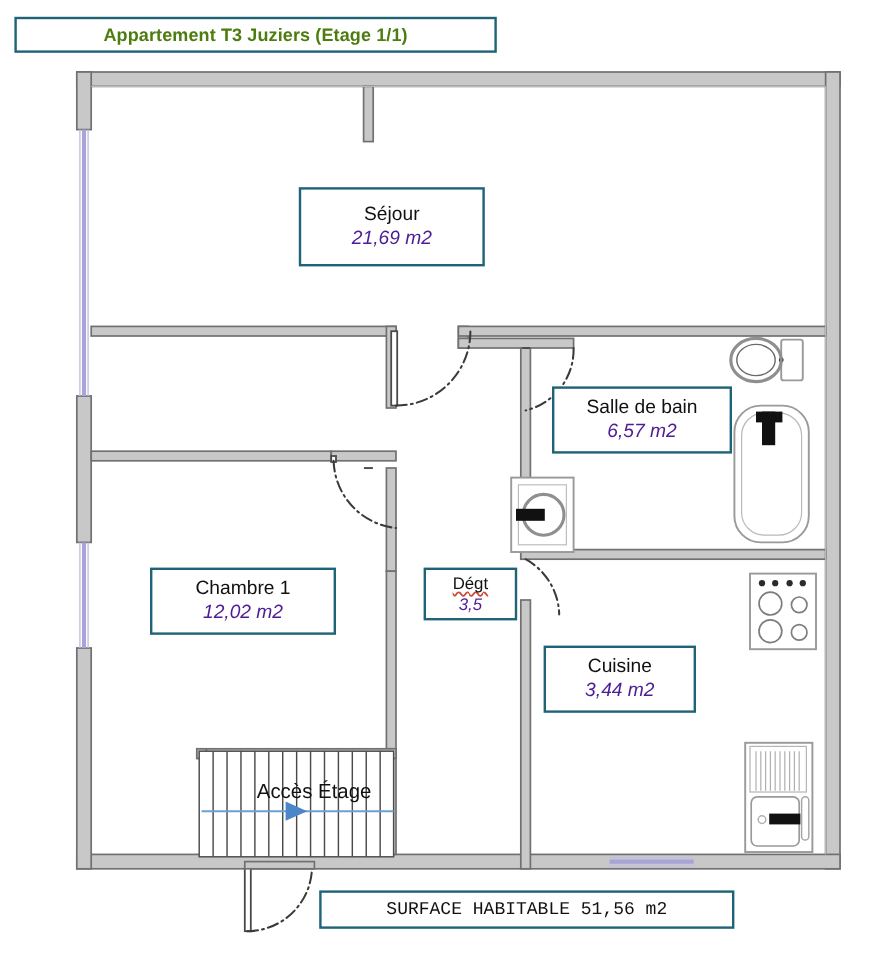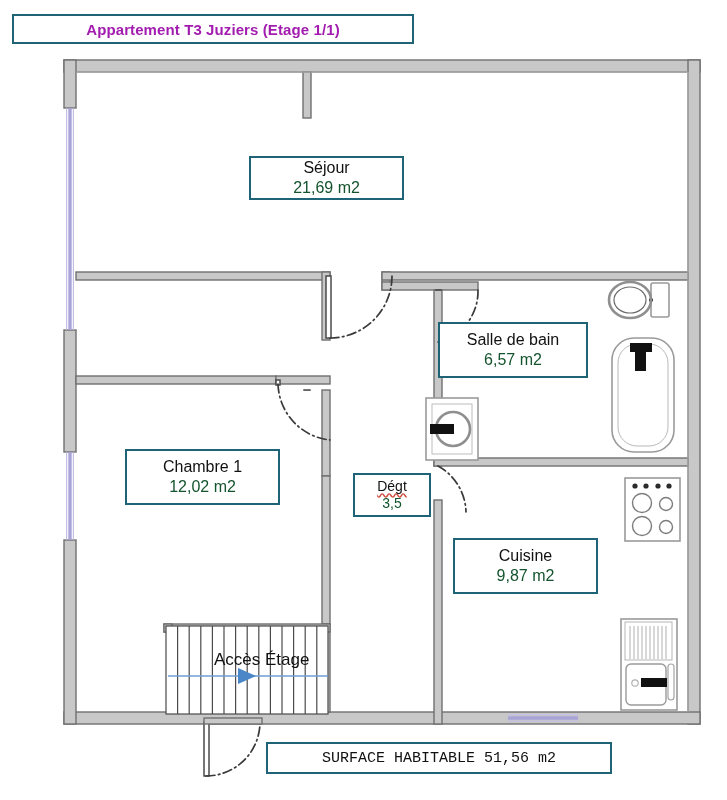--- a/index.html
+++ b/index.html
@@ -25,21 +25,21 @@
     border: 2px solid #1f6377;
     background: #ffffff;
     display: flex;
     align-items: center;
     justify-content: center;
     box-sizing: border-box;
   }
   .title-box span {
     font-size: 15px;
     font-weight: bold;
-    color: #a21caf;
+    color: #4d7c0f;
     letter-spacing: 0.1px;
   }
 
   
   .surface-box {
     position: absolute;
     left: 266px;
     top: 742px;
     width: 346px;
     height: 32px;
@@ -78,21 +78,22 @@
     justify-content: center;
     z-index: 30;
     line-height: 1.25;
   }
   .room-label .rl-name {
     font-size: 16px;
     color: #111;
   }
   .room-label .rl-area {
     font-size: 16px;
-    color: #14532d;
+    color: #4c1d95;
+    font-style: italic;
   }
   .room-label.small .rl-name,
   .room-label.small .rl-area {
     font-size: 14px;
   }
   .room-label .rl-name.misspell {
     text-decoration: underline wavy #d04a3a;
     text-decoration-skip-ink: none;
     text-underline-offset: 2px;
   }
@@ -305,40 +306,40 @@
 
   <g>
     <line class="thin" x1="76" y1="72" x2="688" y2="72"></line>
     <line class="thin" x1="688" y1="72" x2="688" y2="712"></line>
   </g>
 
 </svg>
 
 <div class="stairs-label" style="left:214px; top:650px;">Accès Étage</div>
 
-<div class="room-label" style="left:249px; top:156px; width:155px; height:44px;">
+<div class="room-label" style="left:249px; top:156px; width:155px; height:66px;">
   <span class="rl-name">Séjour</span>
   <span class="rl-area">21,69 m2</span>
 </div>
 
-<div class="room-label" style="left:438px; top:322px; width:150px; height:56px;">
+<div class="room-label" style="left:460px; top:322px; width:150px; height:56px;">
   <span class="rl-name">Salle de bain</span>
   <span class="rl-area">6,57 m2</span>
 </div>
 
-<div class="room-label" style="left:125px; top:449px; width:155px; height:56px;">
+<div class="room-label" style="left:125px; top:473px; width:155px; height:56px;">
   <span class="rl-name">Chambre 1</span>
   <span class="rl-area">12,02 m2</span>
 </div>
 
 <div class="room-label small" style="left:353px; top:473px; width:78px; height:44px;">
   <span class="rl-name misspell">Dégt</span>
   <span class="rl-area">3,5</span>
 </div>
 
-<div class="room-label" style="left:453px; top:538px; width:145px; height:56px;">
+<div class="room-label" style="left:453px; top:538px; width:127px; height:56px;">
   <span class="rl-name">Cuisine</span>
-  <span class="rl-area">9,87 m2</span>
+  <span class="rl-area">3,44 m2</span>
 </div>
 
 <div class="surface-box">
   <span>SURFACE HABITABLE 51,56 m2</span>
 </div>
 
 </body></html>

